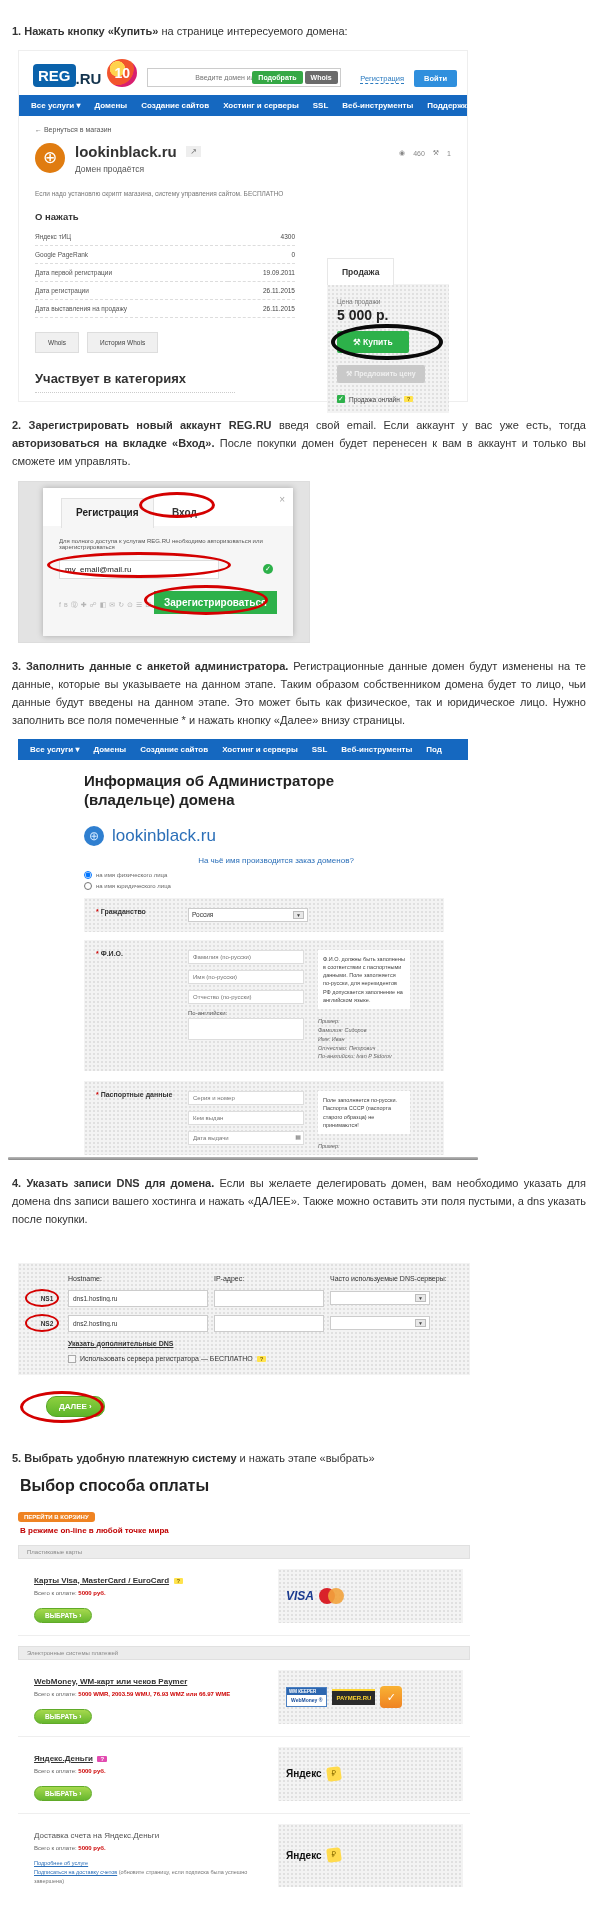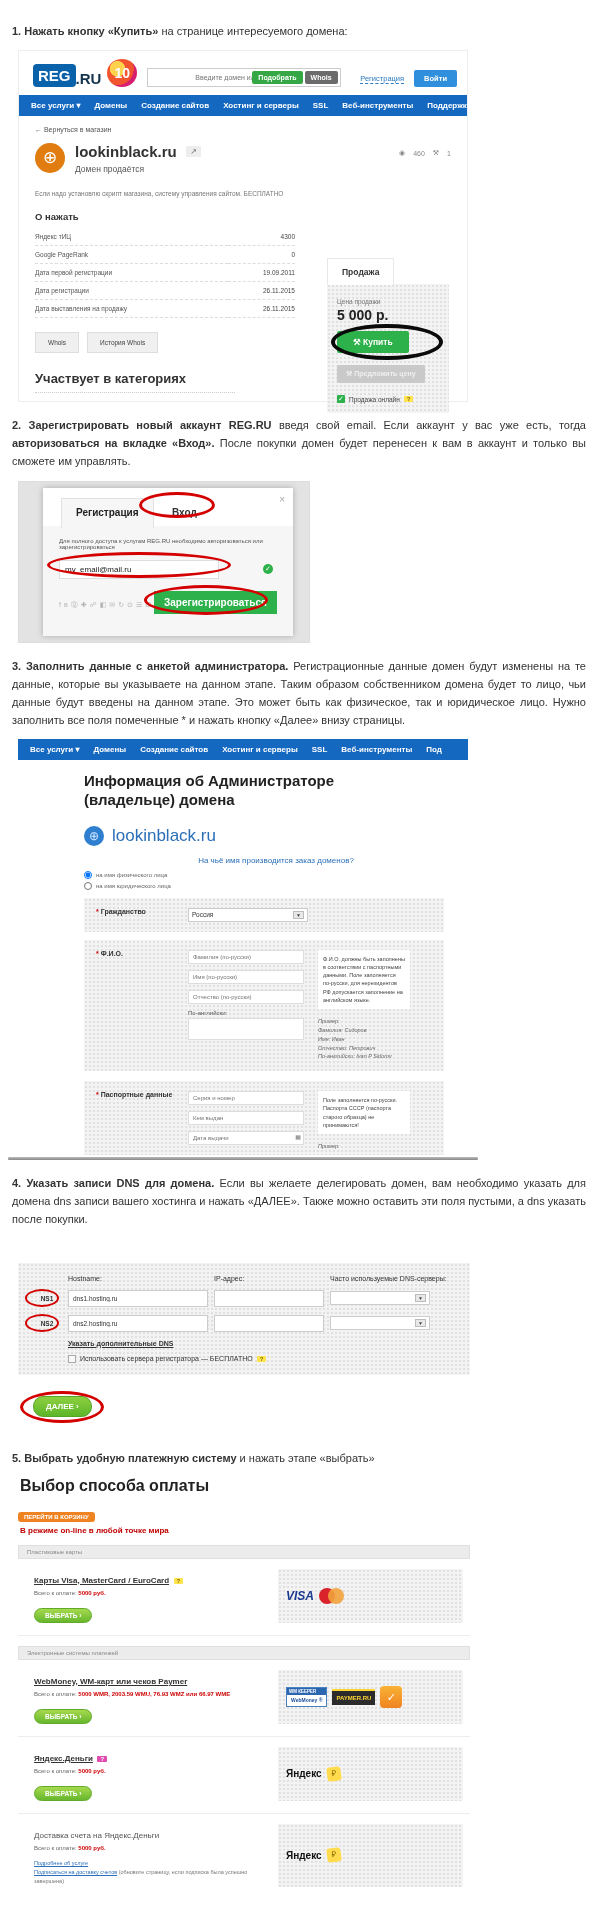--- a/index.html
+++ b/index.html
@@ -109,21 +109,21 @@
   .shot4 { width:452px; padding:12px 14px; }
   .dns-grid { display:grid; grid-template-columns:30px 140px 110px 150px; column-gap:6px; row-gap:8px; align-items:center;}
   .dns-h { font-size:7px; color:#333; }
   .ns-badge { position:relative; font-size:6.5px; font-weight:bold; color:#333; text-align:center;}
   .ns-badge .rell { left:-7px; top:-6px; width:34px; height:18px; border-width:2px;}
   .dns-input { width:100%; font-size:6.5px; color:#333; border:1px solid #ccc; background:#fff; padding:4px 4px;}
   .dns-link { font-size:7px; color:#333; text-decoration:underline; font-weight:bold; grid-column:2 / span 3; cursor:pointer;}
   .dns-chk { grid-column:2 / span 3; display:flex; align-items:center; gap:4px; font-size:7px; color:#333;}
   .chkbox { width:8px; height:8px; border:1px solid #aaa; background:#f8f8f8;}
   .btn-next-wrap { position:relative; margin:16px 0 0 2px; width:90px; height:32px;}
-  .btn-next { position:absolute; left:13px; top:5px; background:linear-gradient(#8ed03f,#5cb52a); color:#fff; border:1px solid #55a526; font-size:8px; font-weight:bold; padding:5px 12px; border-radius:10px;}
+  .btn-next { position:absolute; left:26px; top:5px; background:linear-gradient(#8ed03f,#5cb52a); color:#fff; border:1px solid #55a526; font-size:8px; font-weight:bold; padding:5px 12px; border-radius:10px;}
   .btn-next-wrap .rell { width:84px; height:32px; left:0; top:0;}
 
   
   .shot5 { width:452px; }
   .s5-title { font-size:16px; font-weight:bold; color:#222; margin:4px 0 10px 2px;}
   .cart-badge { display:inline-block; background:#ef8322; color:#fff; font-size:6px; font-weight:bold; padding:2px 6px; border-radius:3px; text-transform:uppercase; cursor:pointer;}
   .online-note { font-size:8px; font-weight:bold; color:#c00000; margin:3px 0 10px 2px;}
   .pay-sec { background:#ececec; font-size:6px; color:#888; padding:3px 8px; margin-top:10px; border:1px solid #e0e0e0;}
   .pay-row { display:flex; padding:10px 4px 12px 16px; border-bottom:1px solid #eee;}
   .pay-left { width:230px;}

